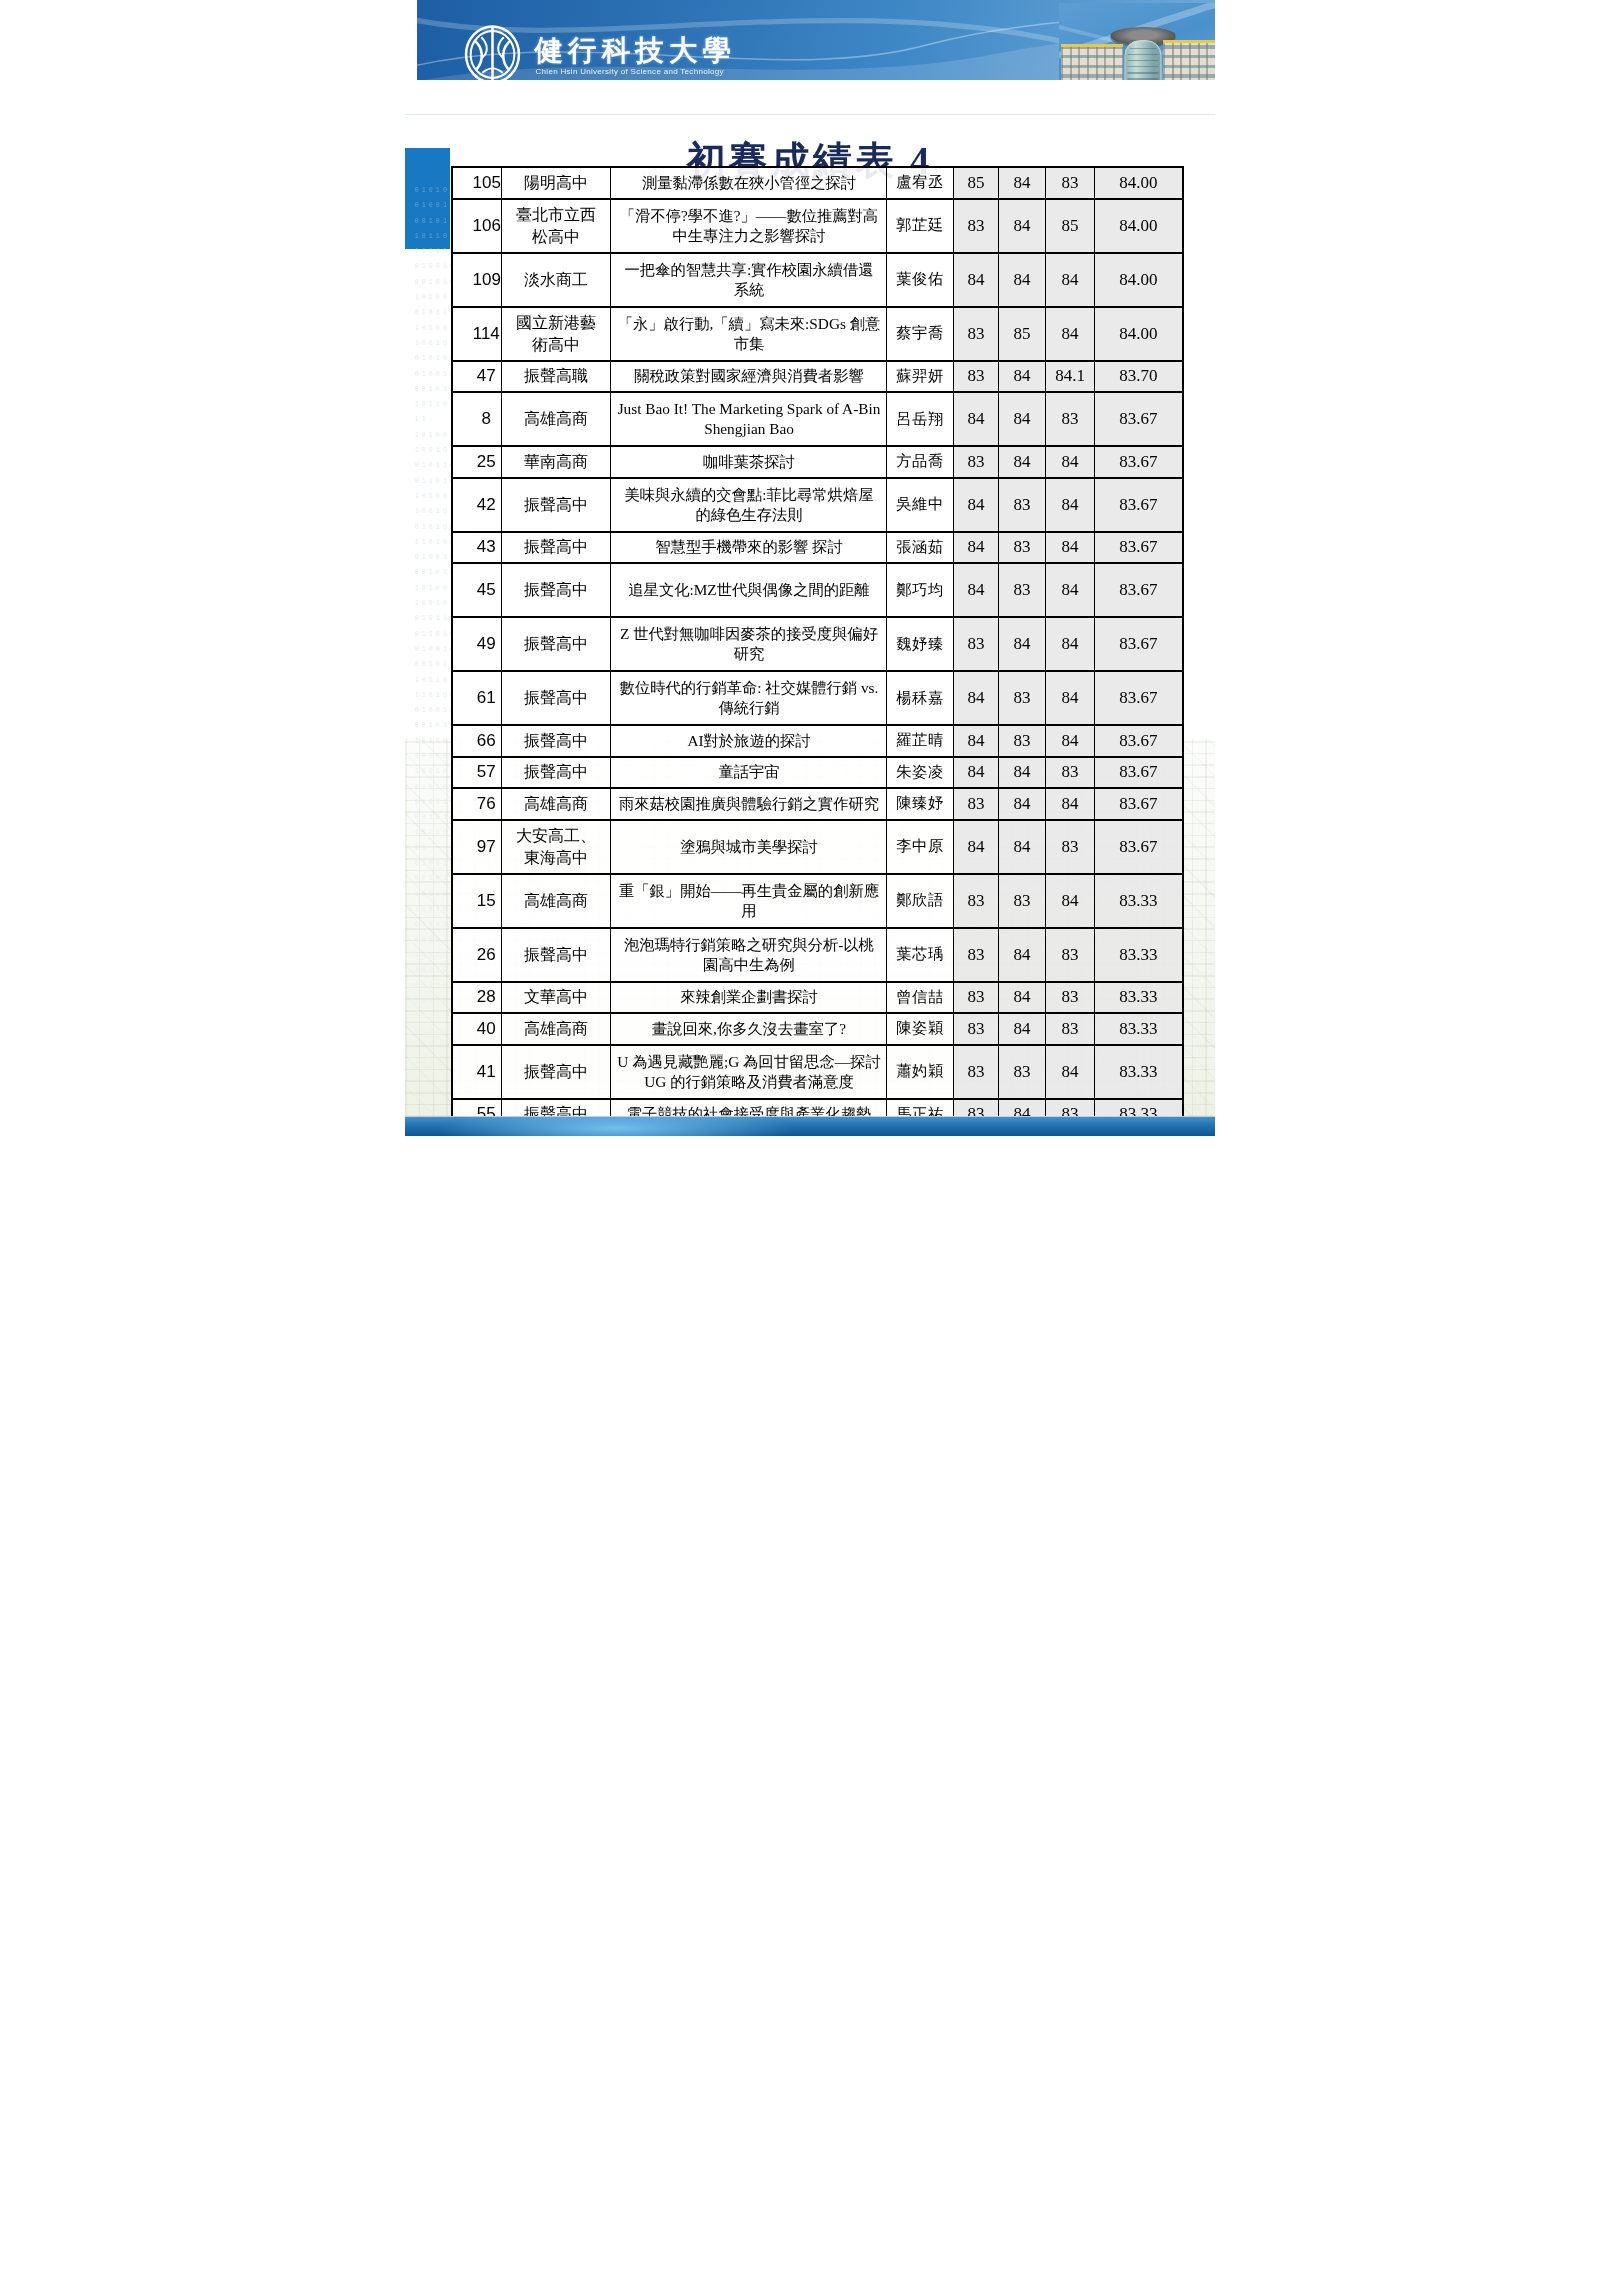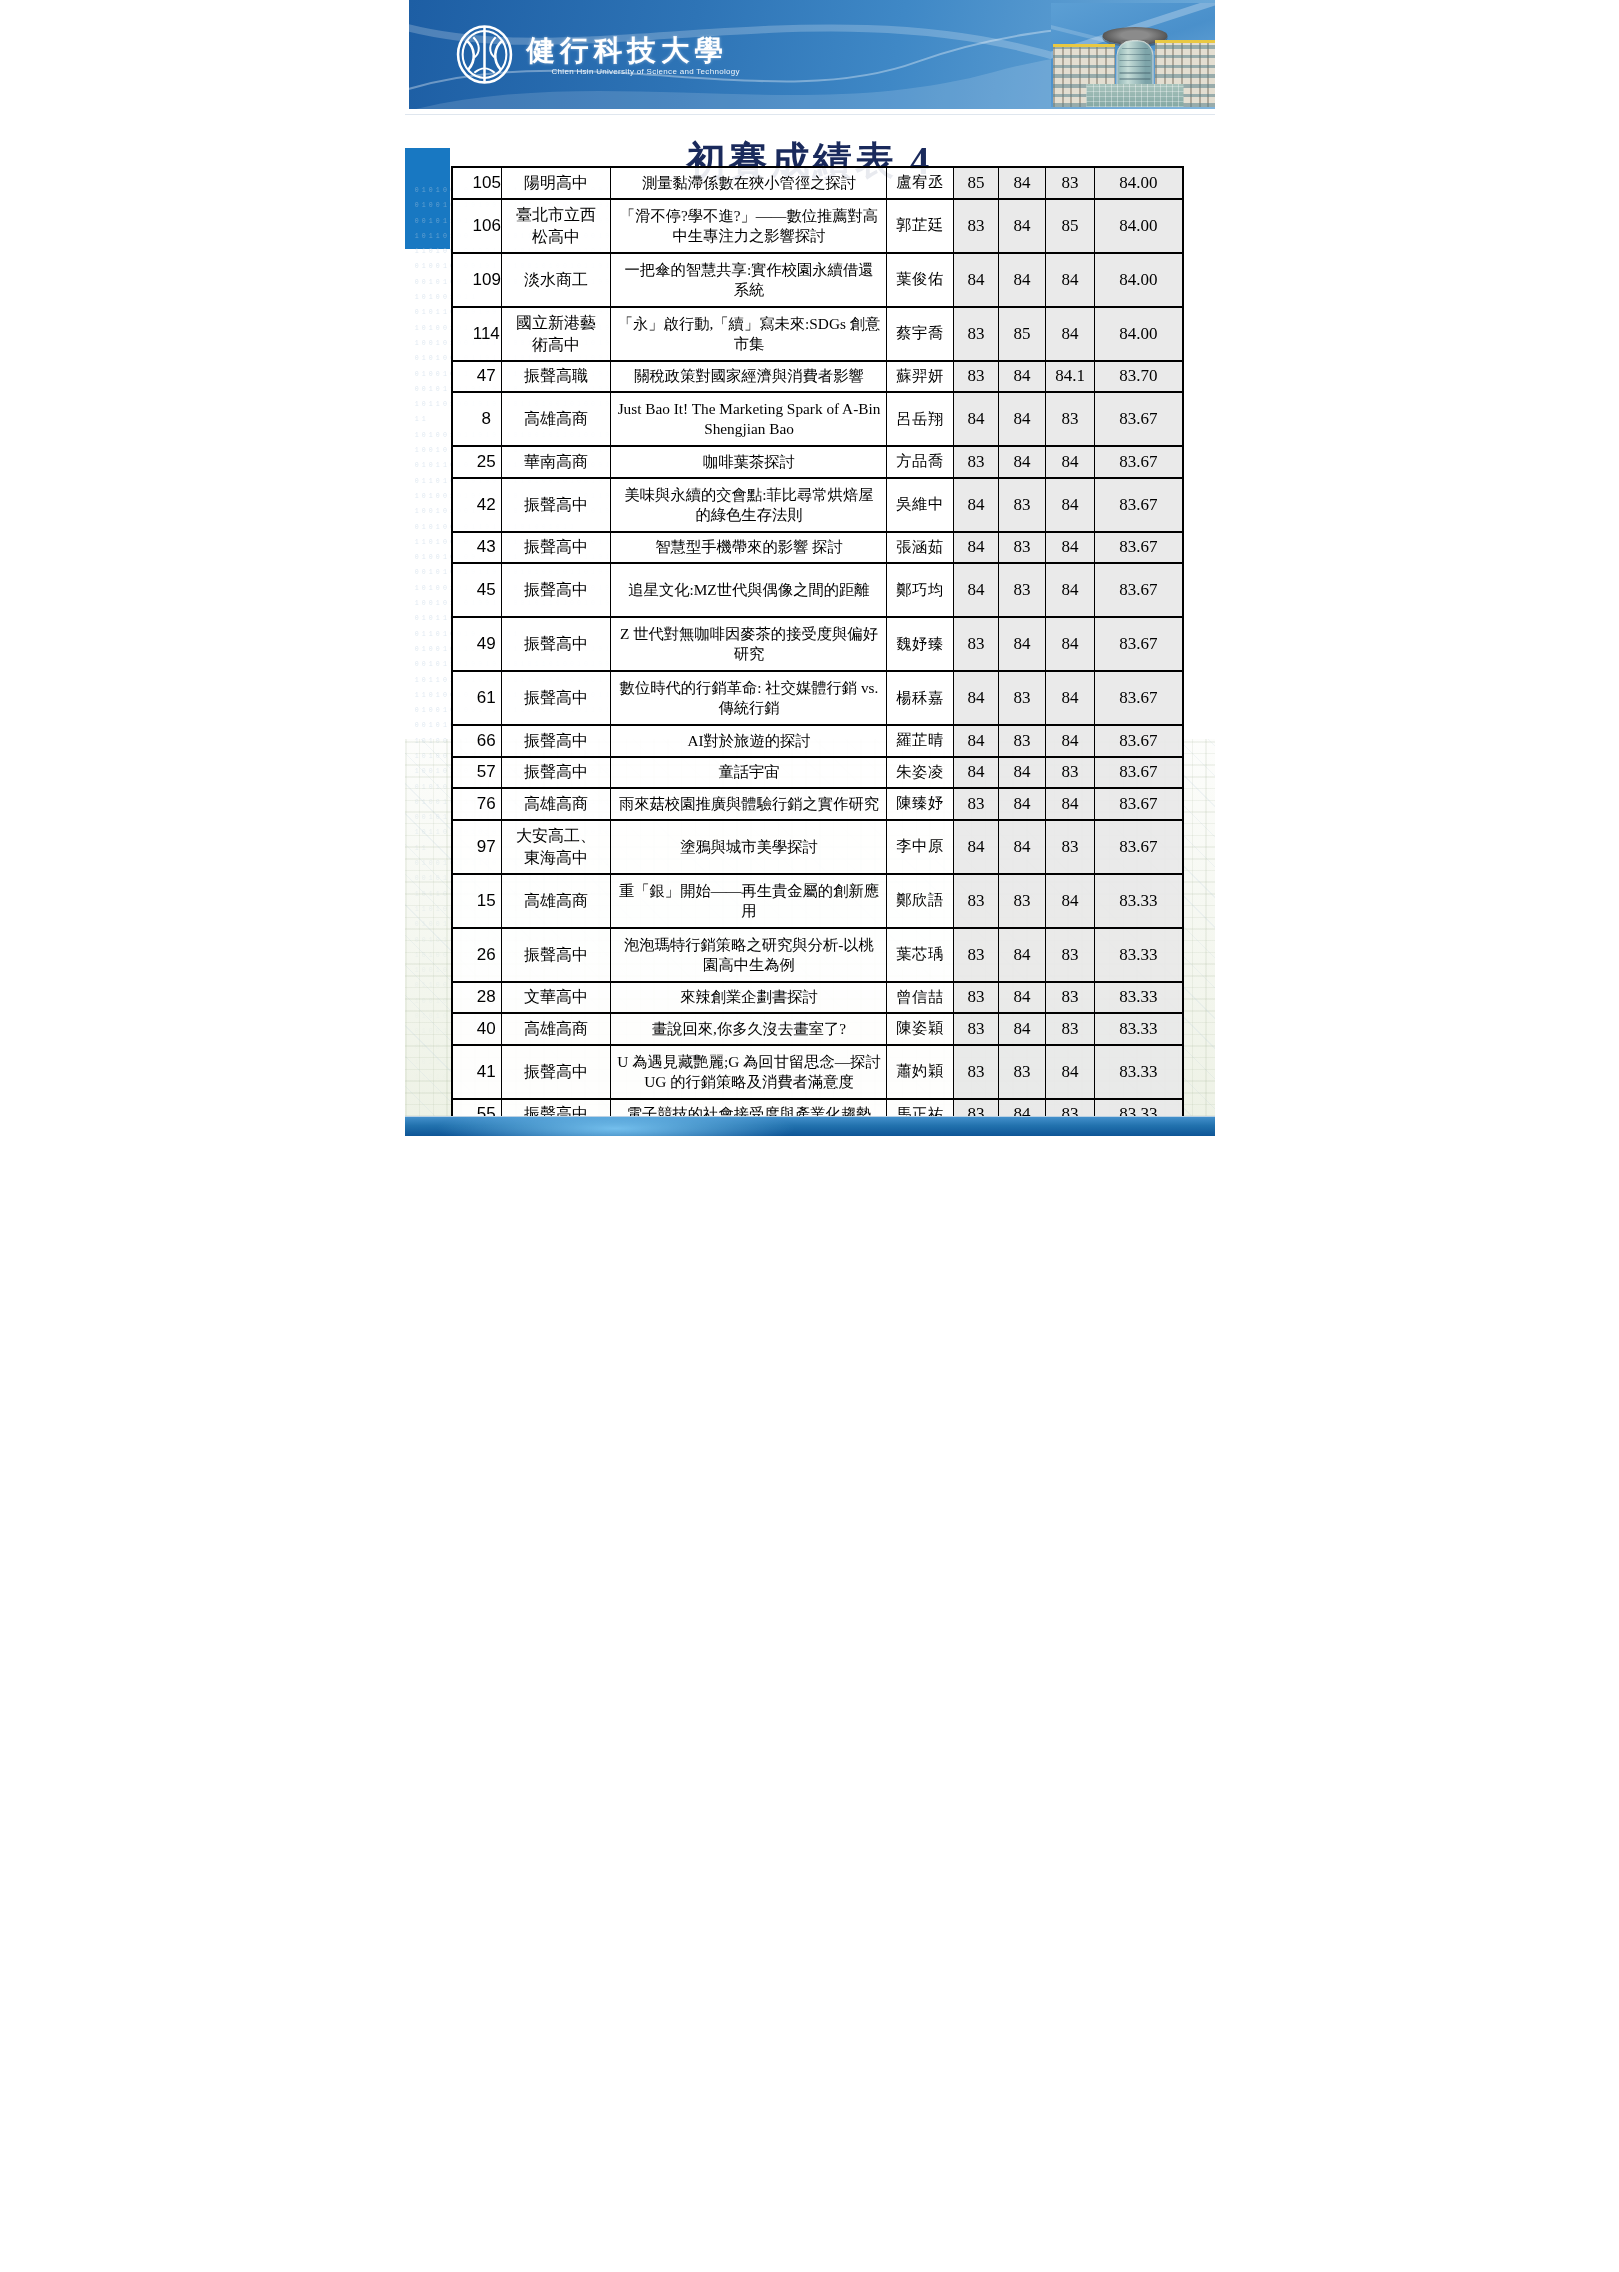--- a/index.html
+++ b/index.html
@@ -1,27 +1,27 @@
 <!DOCTYPE html>
 <html style="font-size:8.2px"><head>
 <meta charset="utf-8">
 <style>
   html,body{margin:0;padding:0;background:#ffffff;}
   .page{position:relative;width:810px;height:1136px;margin:0 auto;background:#ffffff;overflow:hidden;
         font-family:"Liberation Serif","DejaVu Serif",serif;}
 
   
-  .banner{position:absolute;left:4px;top:0;width:810px;height:109px;
+  .banner{position:absolute;left:12px;top:0;width:810px;height:80px;
           background:linear-gradient(100deg,#1d5ea4 0%,#2e74b6 35%,#3f88c6 60%,#6fabd9 100%);overflow:hidden;}
   .banner svg.waves{position:absolute;left:0;top:0;width:100%;height:100%;}
   .logo-wrap{position:absolute;left:47px;top:24.5px;width:57px;height:59px;}
   .univ-zh{position:absolute;left:118px;top:32px;width:285px;color:#ffffff;font-size:28.5px;font-weight:bold;
            letter-spacing:5.1px;text-shadow:0 0 3.1px rgba(255,255,255,.45);}
   .univ-en{position:absolute;left:119px;top:67px;width:285px;color:#eef5fb;font-size:8px;
-           font-family:"Liberation Sans","DejaVu Sans",sans-serif;letter-spacing:0.3px;margin-left:24px;}
+           font-family:"Liberation Sans","DejaVu Sans",sans-serif;letter-spacing:0.3px;}
 
   
   .photo{position:absolute;right:0;top:2.5px;width:168px;height:104px;overflow:hidden;
          background:linear-gradient(160deg,#5c9fd4 0%,#4a90cb 45%,#7cb3de 100%);}
   .streak{position:absolute;background:rgba(255,255,255,.28);}
   .s1{width:214px;height:7.1px;left:-15.3px;top:19.4px;transform:rotate(-18deg);}
   .s2{width:214px;height:4.1px;left:-10.2px;top:46px;transform:rotate(14deg);background:rgba(255,255,255,.18);}
   .bldg{position:absolute;left:0;right:0;bottom:0;height:81px;}
   .wing{position:absolute;bottom:0;width:62px;height:60px;background:
         repeating-linear-gradient(0deg,rgba(90,130,140,.55) 0 3.6px,rgba(0,0,0,0) 3.6px 9.7px),

